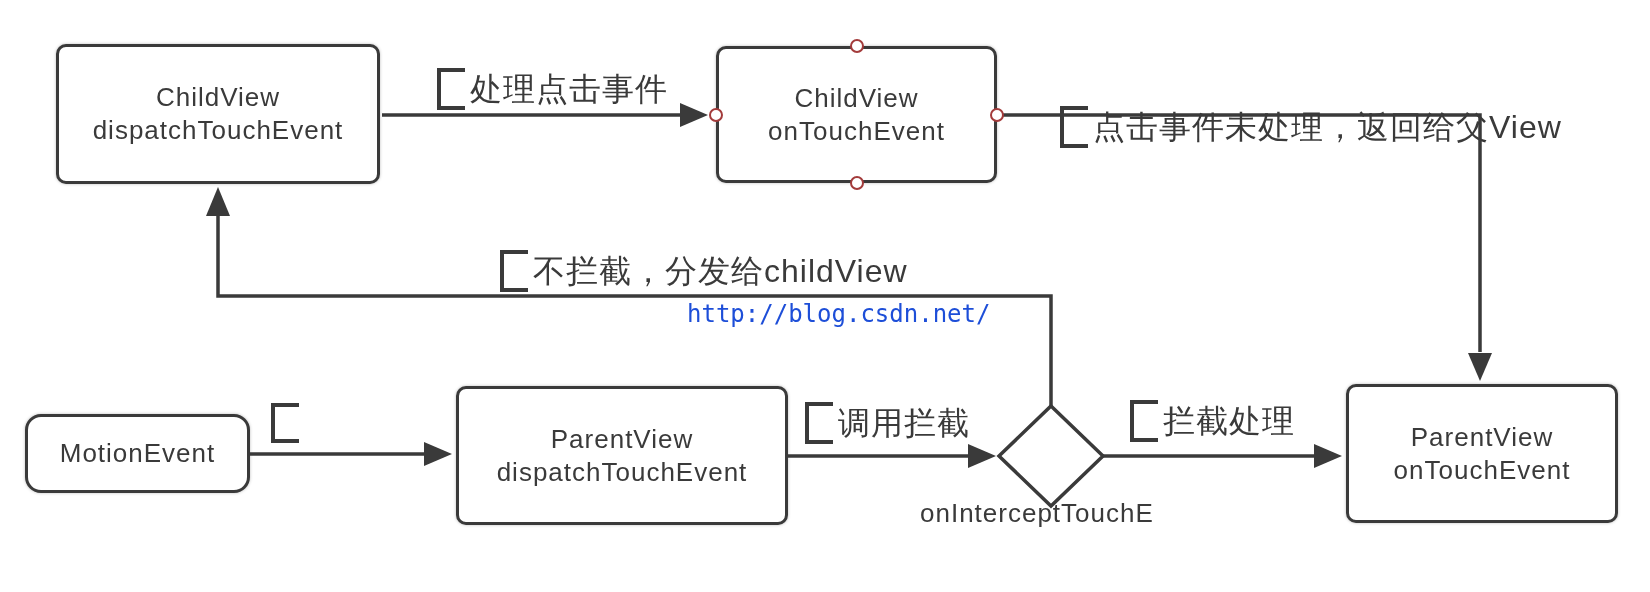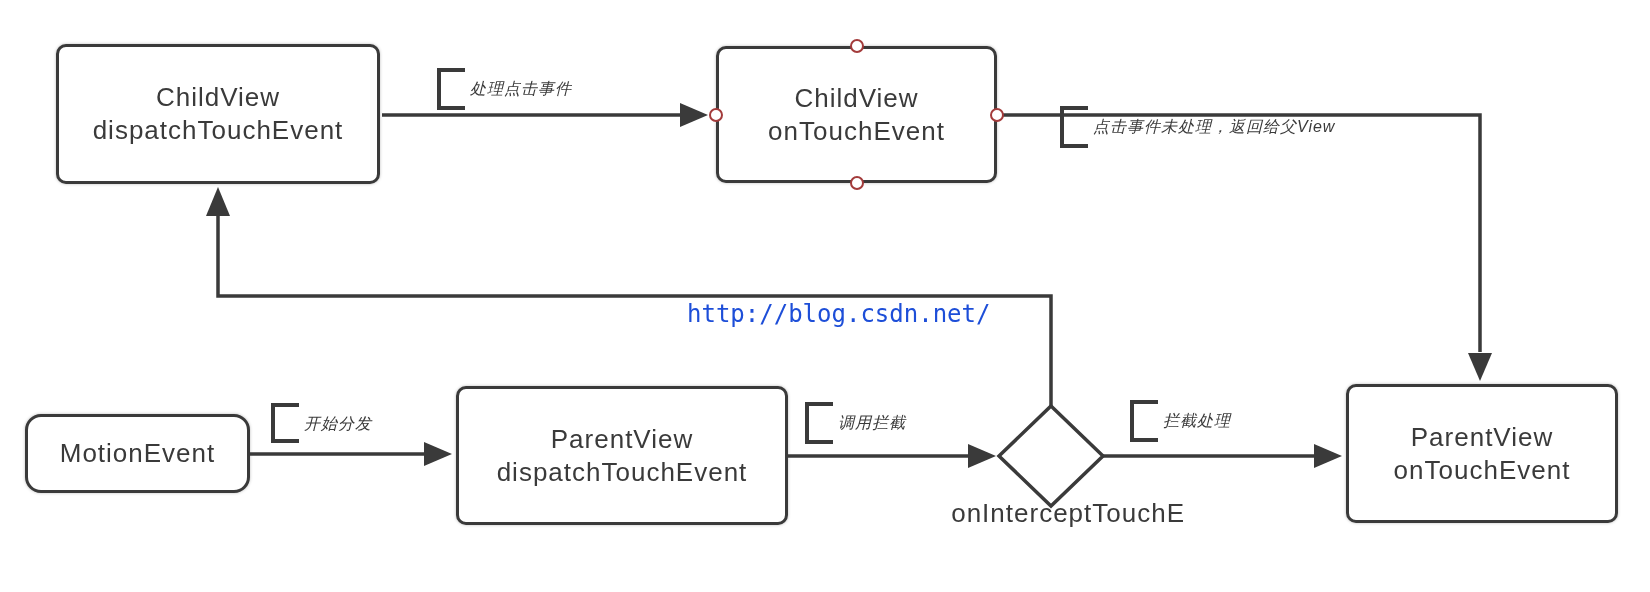--- a/index.html
+++ b/index.html
@@ -33,26 +33,26 @@
     border:2.5px solid #a33b3b; border-radius:50%; background:#ffffff;
   }
 
   
   .edge-label { position:absolute; display:flex; align-items:stretch; }
   .bracket {
     flex:none; width:28px; height:42px; box-sizing:border-box; margin-right:5px;
     border-left:4px solid #3a3a3a; border-top:4px solid #3a3a3a; border-bottom:4px solid #3a3a3a;
   }
   .bracket.small { height:40px; }
-  .edge-text { font-size:16px; line-height:42px; letter-spacing:1px; white-space:nowrap;font-style:italic; }
+  .edge-text { font-size:32px; line-height:42px; letter-spacing:1px; white-space:nowrap; }
 
   
   .diamond-caption {
     position:absolute; left:920px; top:498px; width:265px;
-    text-align:right; font-size:26px; line-height:30px; letter-spacing:1px;
+    text-align:left; font-size:26px; line-height:30px; letter-spacing:1px;
   }
 
   
   .watermark {
     position:absolute; left:687px; top:300px;
     font-family:"DejaVu Sans Mono", monospace; font-size:24px; color:#1d4ed8;
     letter-spacing:0px; white-space:nowrap;
   }
 </style>
 </head>
@@ -127,24 +127,27 @@
   <div class="edge-label" style="left:437px; top:68px;">
     <span class="bracket"></span>
     <span class="edge-text">处理点击事件</span>
   </div>
 
   <div class="edge-label" style="left:1060px; top:66px;margin-top:40px;">
     <span class="bracket"></span>
     <span class="edge-text">点击事件未处理，返回给父View</span>
   </div>
 
+  <div class="edge-label" style="left:500px; top:250px;">
+    <span class="bracket"></span>
+    <span class="edge-text">不拦截，分发给childView</span>
+  </div>
 
   <div class="edge-label" style="left:271px; top:403px;">
     <span class="bracket small"></span>
-    <span class="edge-text">开始分发</span>
   </div>
 
   <div class="edge-label" style="left:1130px; top:400px;">
     <span class="bracket"></span>
     <span class="edge-text">拦截处理</span>
   </div>
 
   <div class="edge-label" style="left:805px; top:402px;">
     <span class="bracket"></span>
     <span class="edge-text">调用拦截</span>

